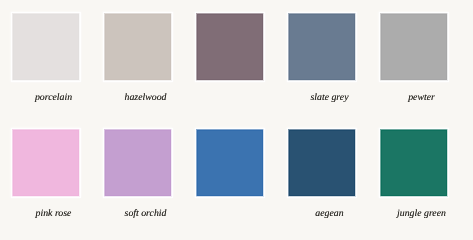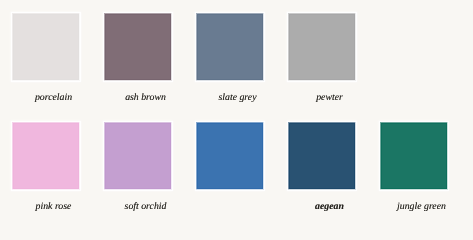--- a/index.html
+++ b/index.html
@@ -7,21 +7,21 @@
   body {
     width:473px; height:227px; overflow:hidden;
     background:#f9f7f3;
     font-family:"Liberation Serif", serif;
     -webkit-font-smoothing:antialiased;
     text-rendering:geometricPrecision;
   }
   .palette { position:relative; width:473px; height:227px; }
   .palette-row { position:absolute; left:13px; display:flex; }
   #row-1 { top:14px; }
-  #row-2 { top:123px; }
+  #row-2 { top:130px; }
 
   .cell { width:81px; margin-right:11px; }
   .cell:last-child { margin-right:0; }
 
   
   .swatch { position:relative; width:65.5px; height:65.7px; }
   .swatch::before {                       
     content:""; position:absolute; left:0; top:0; right:0; bottom:0;
     box-shadow:0 0 0 2.1px rgba(255,255,255,1),
                0 0 2.4px 2.1px rgba(255,255,255,.8);
@@ -60,26 +60,33 @@
     <div class="palette-row" id="row-1">
       <div class="cell">
         <div class="swatch" style="background: rgb(228, 225, 223);">
           <span class="halo-ramp"></span>
           <span class="fill"></span>
           <span class="rim" style="border-color: rgb(226, 223, 222);"></span>
         </div>
         <div class="label" style="color: rgb(38, 36, 31);">porcelain</div>
       </div>
       <div class="cell">
+        <div class="swatch" style="background: rgb(204, 197, 189);">
+          <span class="halo-ramp"></span>
+          <span class="fill"></span>
+          <span class="rim" style="border-color: rgb(201, 193, 185);"></span>
+        </div>
+        <div class="label" style="color: rgb(38, 36, 31);">hazelwood</div>
+      </div>
+      <div class="cell">
         <div class="swatch" style="background: rgb(128, 109, 118);">
           <span class="halo-ramp"></span>
           <span class="fill"></span>
           <span class="rim" style="border-color: rgb(119, 99, 109);"></span>
         </div>
-        <div class="label" style="color: rgb(38, 36, 31);">ash brown</div>
       </div>
       <div class="cell">
         <div class="swatch" style="background: rgb(106, 123, 145);">
           <span class="halo-ramp"></span>
           <span class="fill"></span>
           <span class="rim" style="border-color: rgb(95, 114, 138);"></span>
         </div>
         <div class="label" style="color: rgb(38, 36, 31);">slate grey</div>
       </div>
       <div class="cell">
@@ -114,21 +121,21 @@
           <span class="fill"></span>
           <span class="rim" style="border-color: rgb(45, 106, 171);"></span>
         </div>
       </div>
       <div class="cell">
         <div class="swatch" style="background: rgb(42, 83, 115);">
           <span class="halo-ramp"></span>
           <span class="fill"></span>
           <span class="rim" style="border-color: rgb(26, 71, 105);"></span>
         </div>
-        <div class="label" style="color: rgb(38, 36, 31); font-weight: bold;">aegean</div>
+        <div class="label" style="color: rgb(38, 36, 31);">aegean</div>
       </div>
       <div class="cell">
         <div class="swatch" style="background: rgb(27, 119, 101);">
           <span class="halo-ramp"></span>
           <span class="fill"></span>
           <span class="rim" style="border-color: rgb(10, 109, 90);"></span>
         </div>
         <div class="label" style="color: rgb(38, 36, 31);">jungle green</div>
       </div>
     </div>

